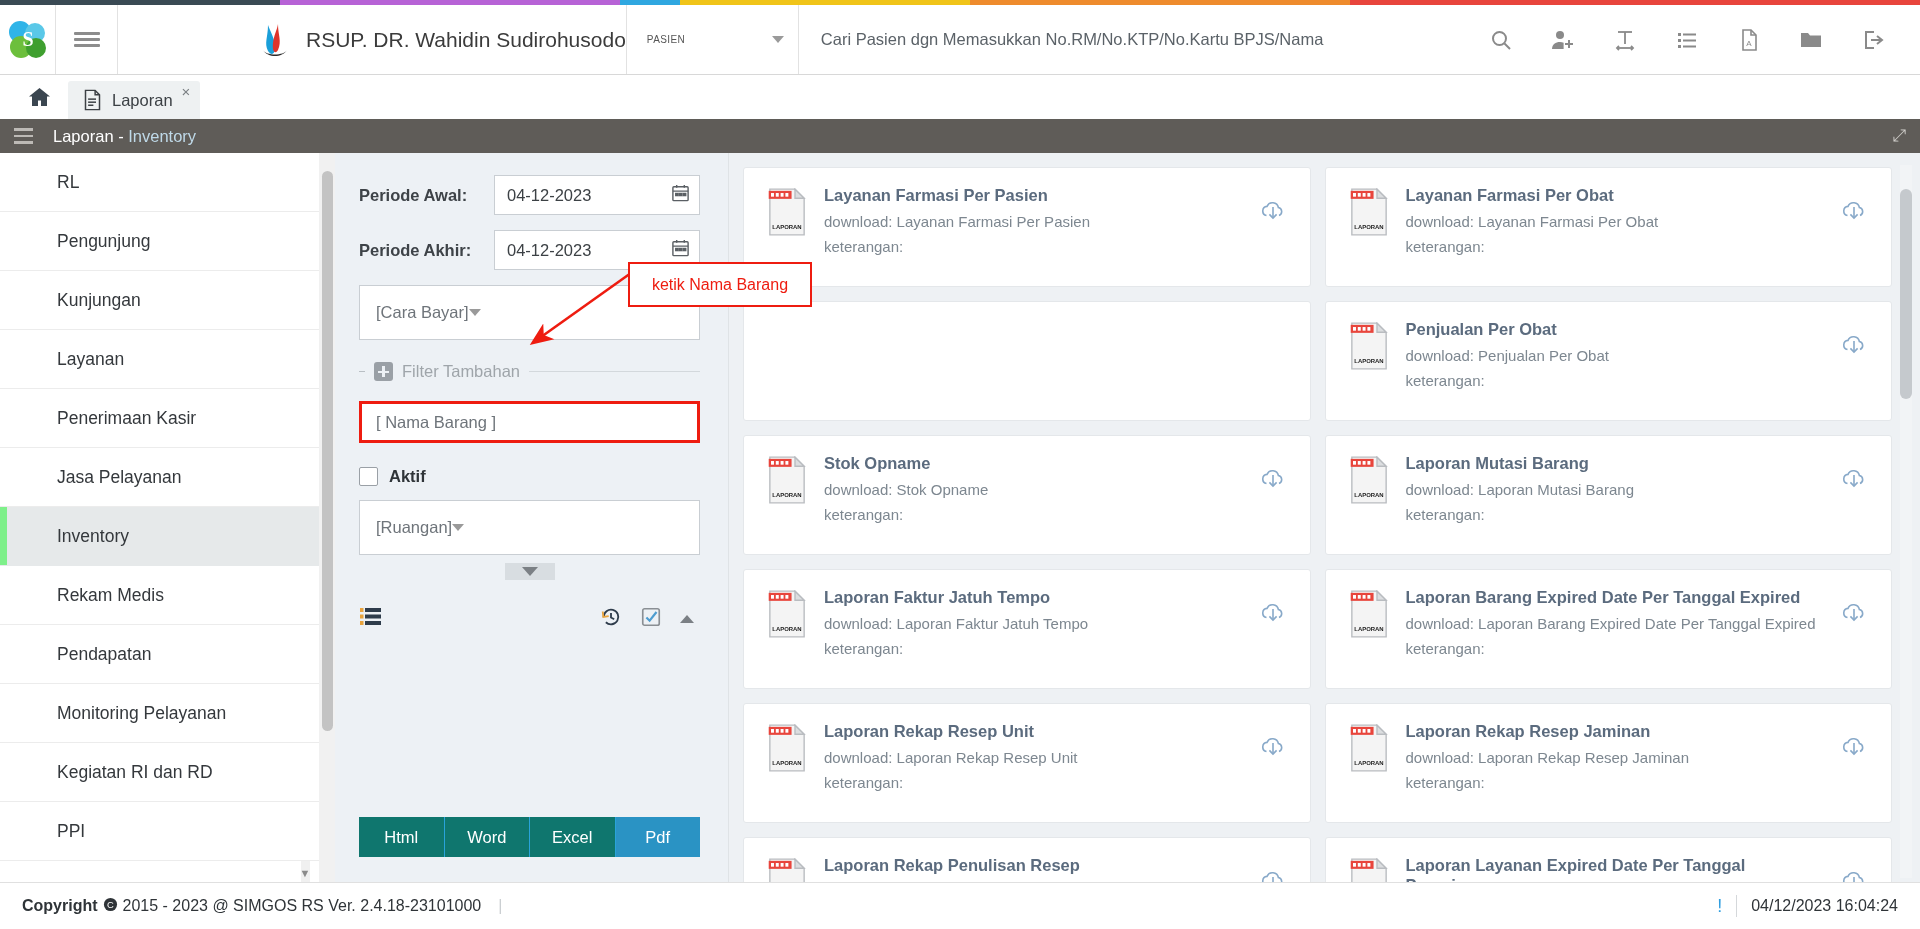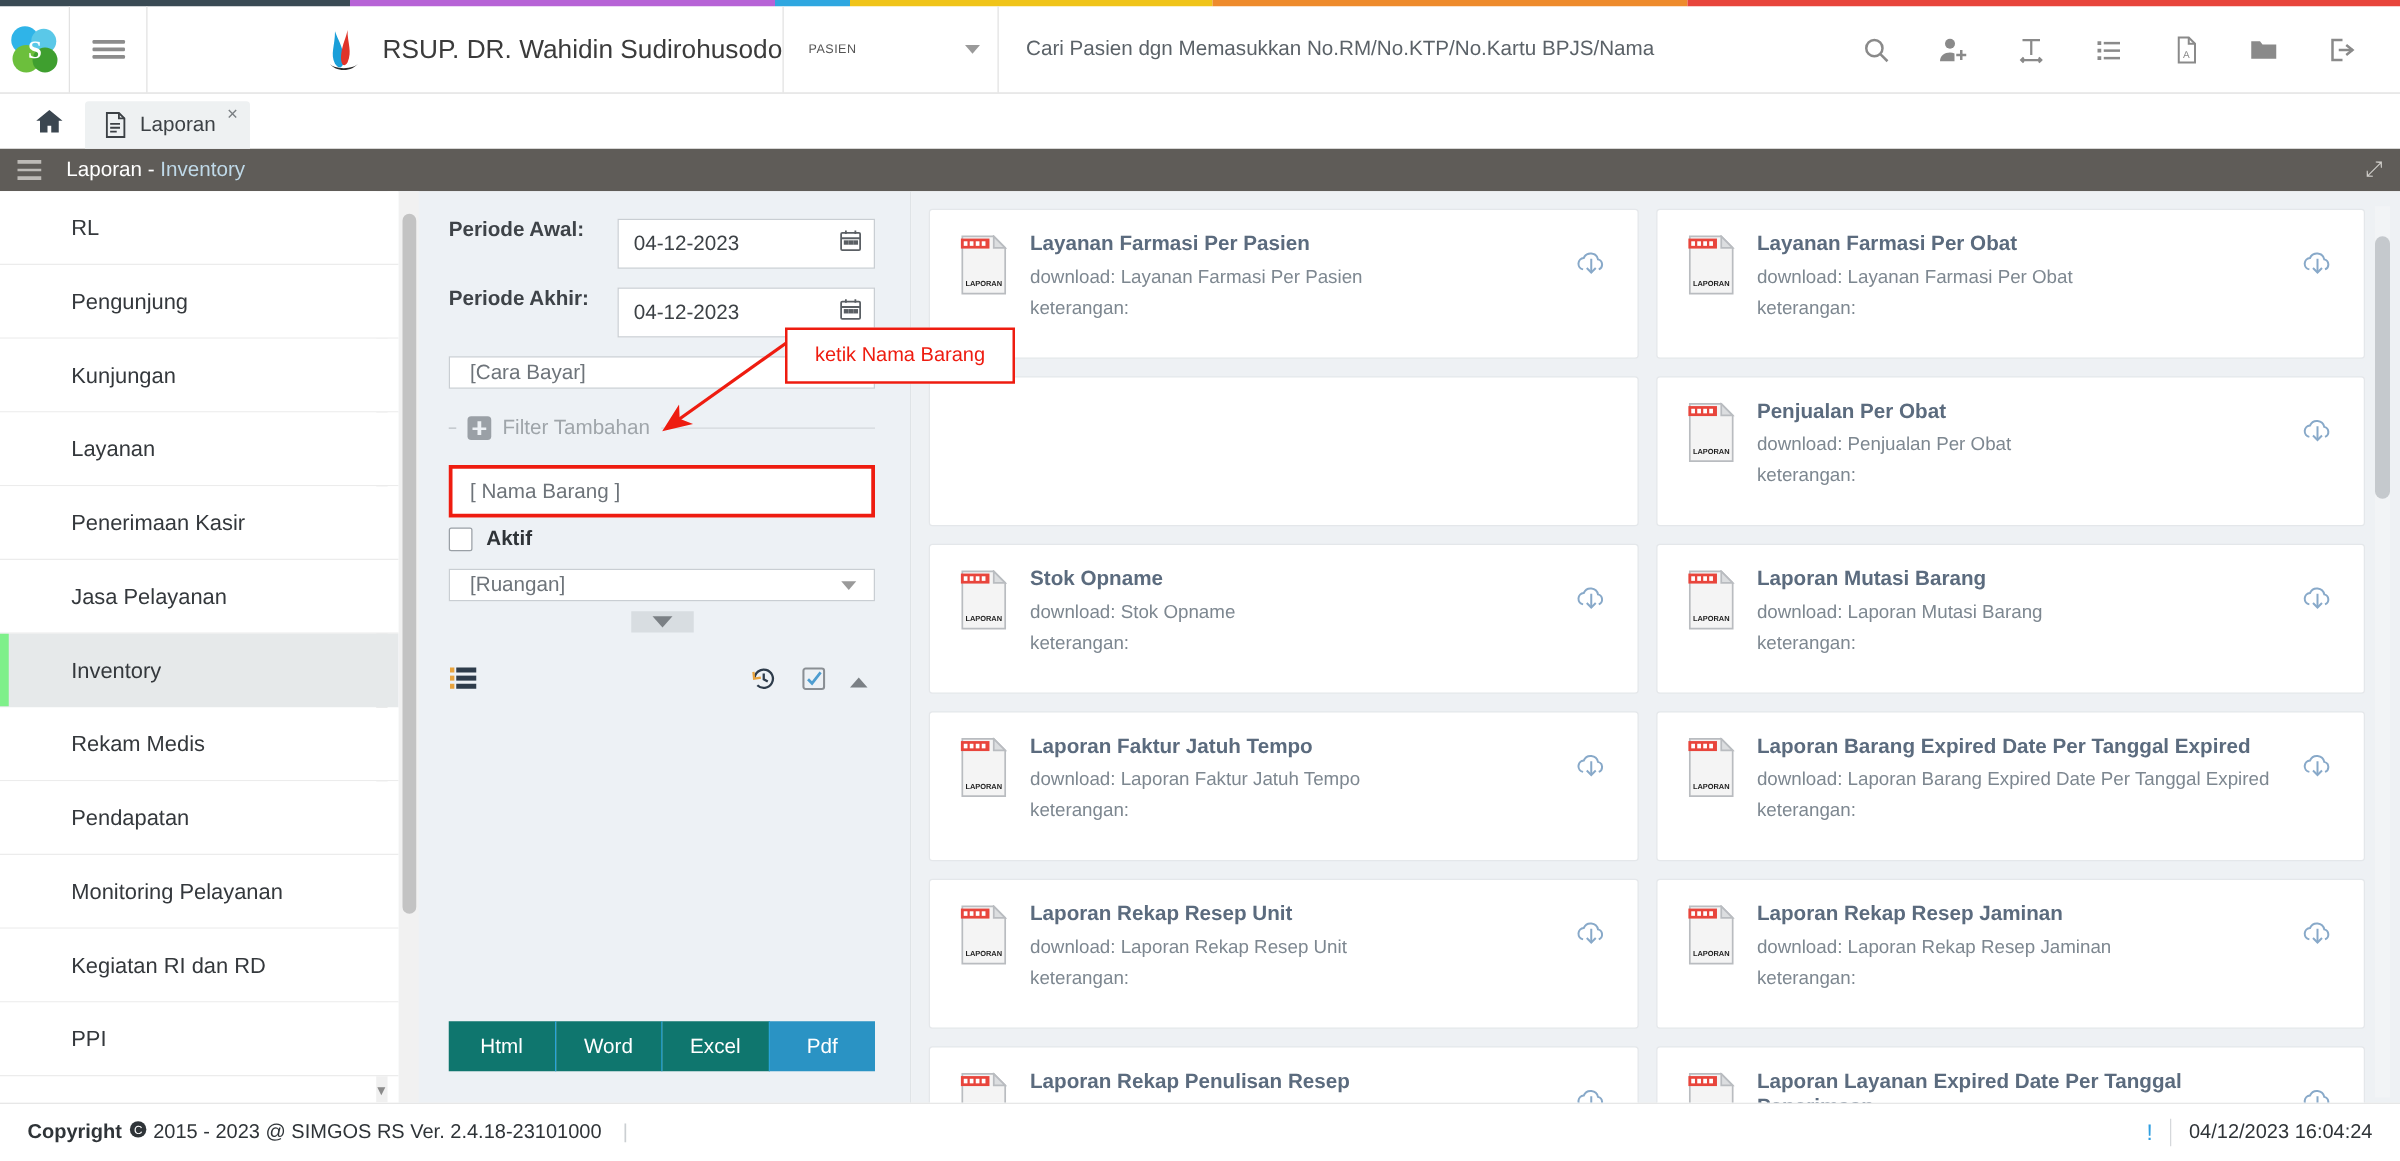--- a/index.html
+++ b/index.html
@@ -113,54 +113,54 @@
     border-right: 1px solid #dfe3e6;
   }
   .filter-scrollbar {
     position: absolute; left: 0; top: 0; bottom: 0; width: 16px; background: #f1f1f1;
   }
   .filter-scroll-thumb {
     position: absolute; left: 3px; top: 18px; width: 11px; height: 560px;
     background: #c3c3c3; border-radius: 6px; cursor: pointer;
   }
   .filter-inner { padding: 22px 28px 0 40px; flex: 1; }
-  .frow { display: flex; margin-bottom: 15px; }
+  .frow { display: flex; align-items: center; margin-bottom: 15px; }
   .flabel { width: 135px; font-size: 16.5px; color: #3e4348; font-weight: bold; }
   .datewrap { position: relative; flex: 1; }
   .dateinput {
     width: 100%; height: 40px; border: 1px solid #c9ced3; background: #fff;
     padding: 0 40px 0 12px; font-size: 16.5px; color: #3c4145;
     font-family: "Liberation Sans", sans-serif; outline: none;
   }
   .cal-icon {
     position: absolute; right: 10px; top: 50%; transform: translateY(-50%);
     color: #5a5f64; cursor: pointer;
   }
   .selectbox {
-    width: 100%; height: 26px; border: 1px solid #c9ced3; background: #fff;
-    display: flex; align-items: center; justify-content: space-between;
+    width: 100%; height: 55px; border: 1px solid #c9ced3; background: #fff;
+    display: flex; align-items: center; 
     padding: 0 14px 0 16px; font-size: 16.5px; color: #6e747a; cursor: pointer;
     margin-bottom: 22px;
   }
   .sep-row { display: flex; align-items: center; gap: 9px; margin: 4px 0 20px 0; }
   .sep-dash { width: 6px; height: 1px; background: #b9bfc4; }
   .plus-box {
     width: 19px; height: 19px; background: #9aa0a6; border-radius: 3px; position: relative; cursor: pointer;
   }
   .plus-box::before, .plus-box::after {
     content: ""; position: absolute; background: #edf1f5;
   }
   .plus-box::before { left: 4px; right: 4px; top: 8.5px; height: 2.5px; }
   .plus-box::after { top: 4px; bottom: 4px; left: 8.3px; width: 2.5px; }
   .sep-label { font-size: 16.5px; color: #9fa5aa; white-space: nowrap; }
   .sep-line { flex: 1; height: 1px; background: #d3d8dc; }
   .barang-input {
     width: 100%; height: 42px; border: 3px solid #ee1c10; background: #fff;
     padding: 0 14px; font-size: 16.5px; color: #6e747a;
-    font-family: "Liberation Sans", sans-serif; outline: none; margin-bottom: 8px;
+    font-family: "Liberation Sans", sans-serif; outline: none; margin-bottom: 24px;
   }
   .barang-input::placeholder { color: #6e747a; }
   .chkrow { display: flex; gap: 11px; margin-bottom: 14px; cursor: pointer; }
   .chkbox { width: 19px; height: 19px; border: 1.5px solid #9aa0a6; background: #fff; border-radius: 2px; }
   .chklabel { font-size: 16.5px; color: #2f3438; font-weight: bold; }
   .collapse-tab {
     width: 50px; height: 17px; background: #d8dde1; margin: 8px auto 0 auto;
     display: flex; align-items: center; justify-content: center; cursor: pointer;
   }
   .tri-down { width: 0; height: 0; border-left: 8px solid transparent; border-right: 8px solid transparent; border-top: 9px solid #7b8085; }

